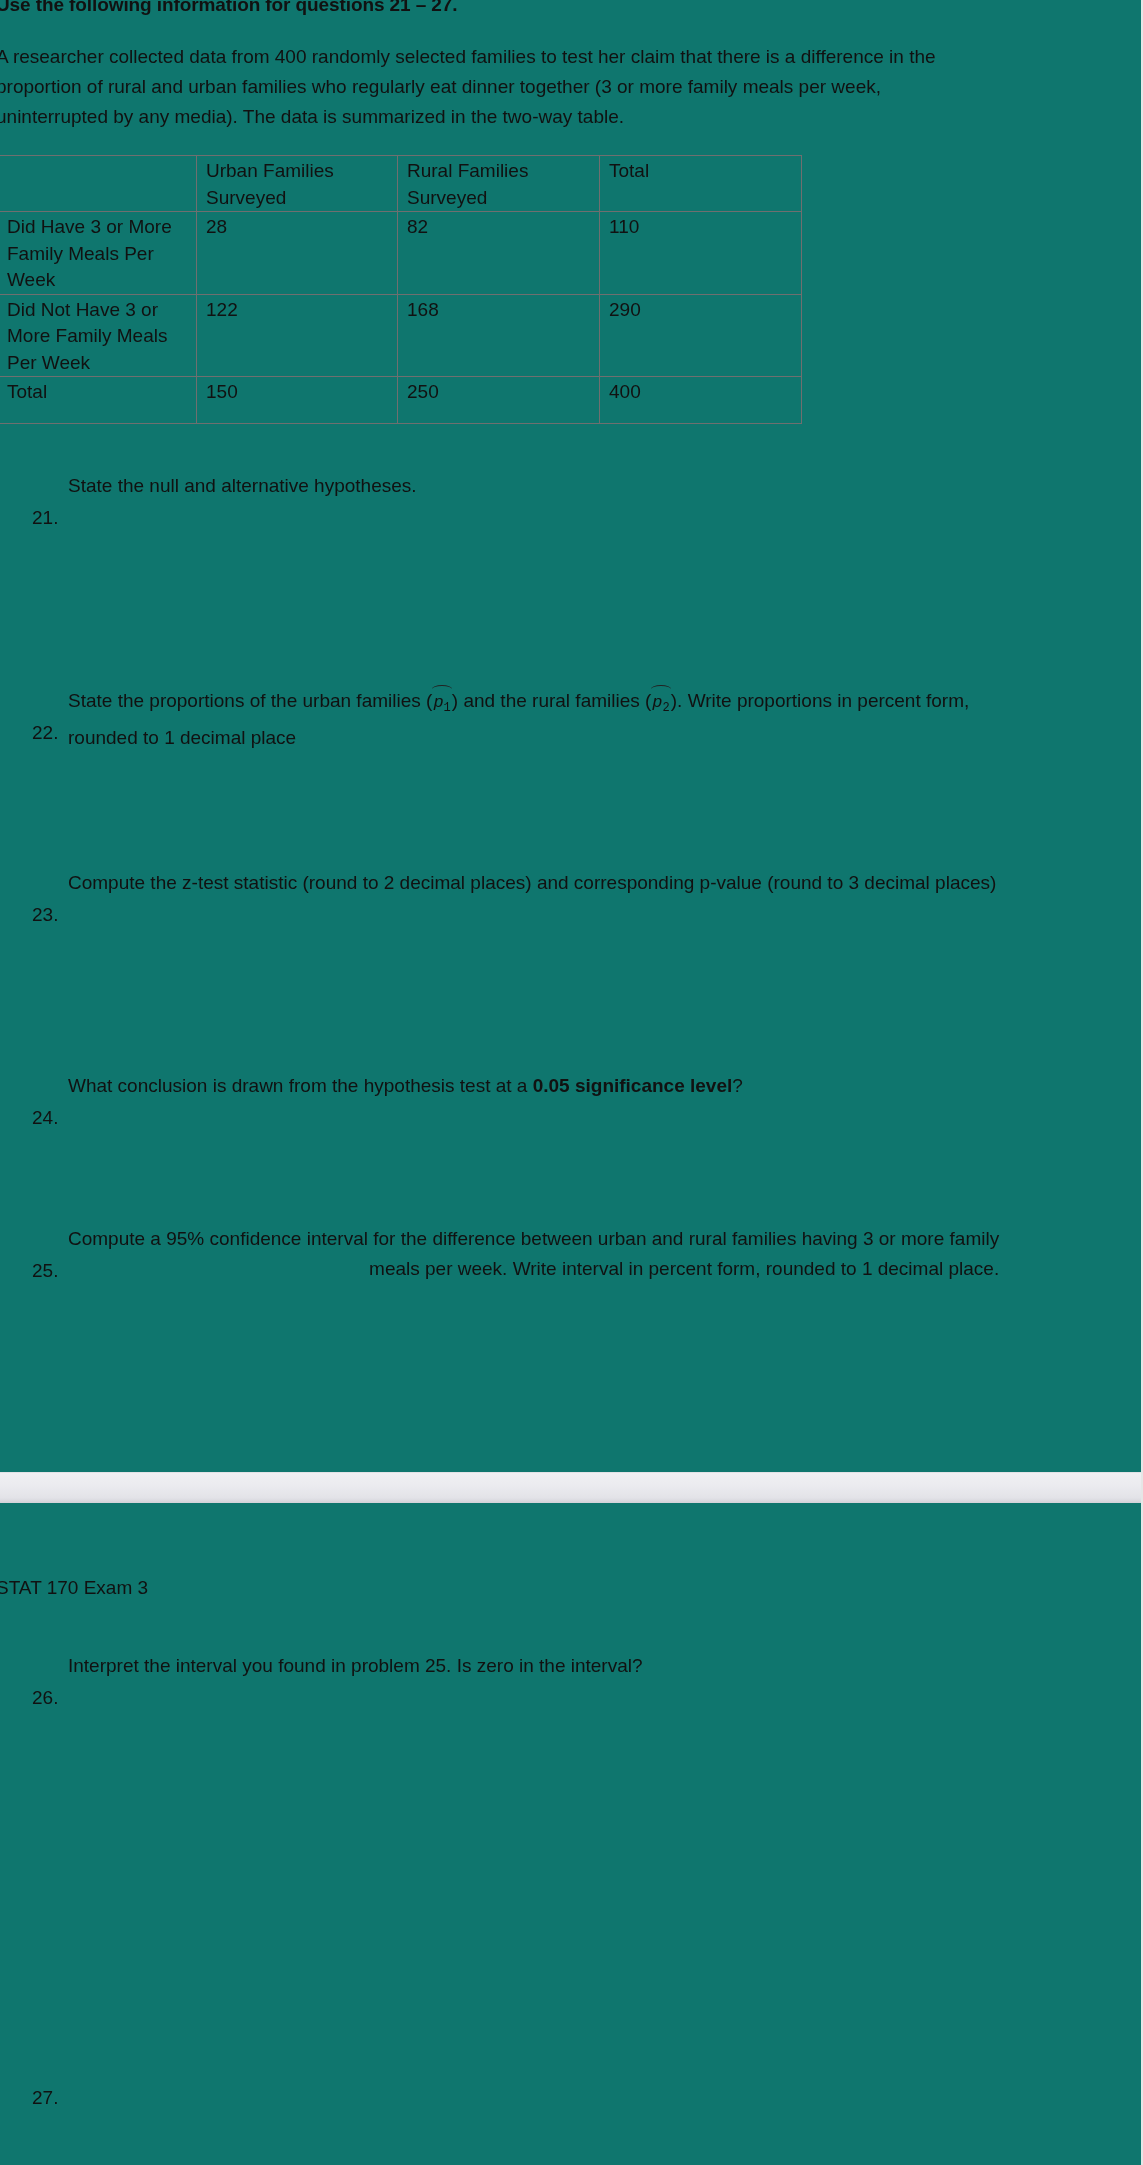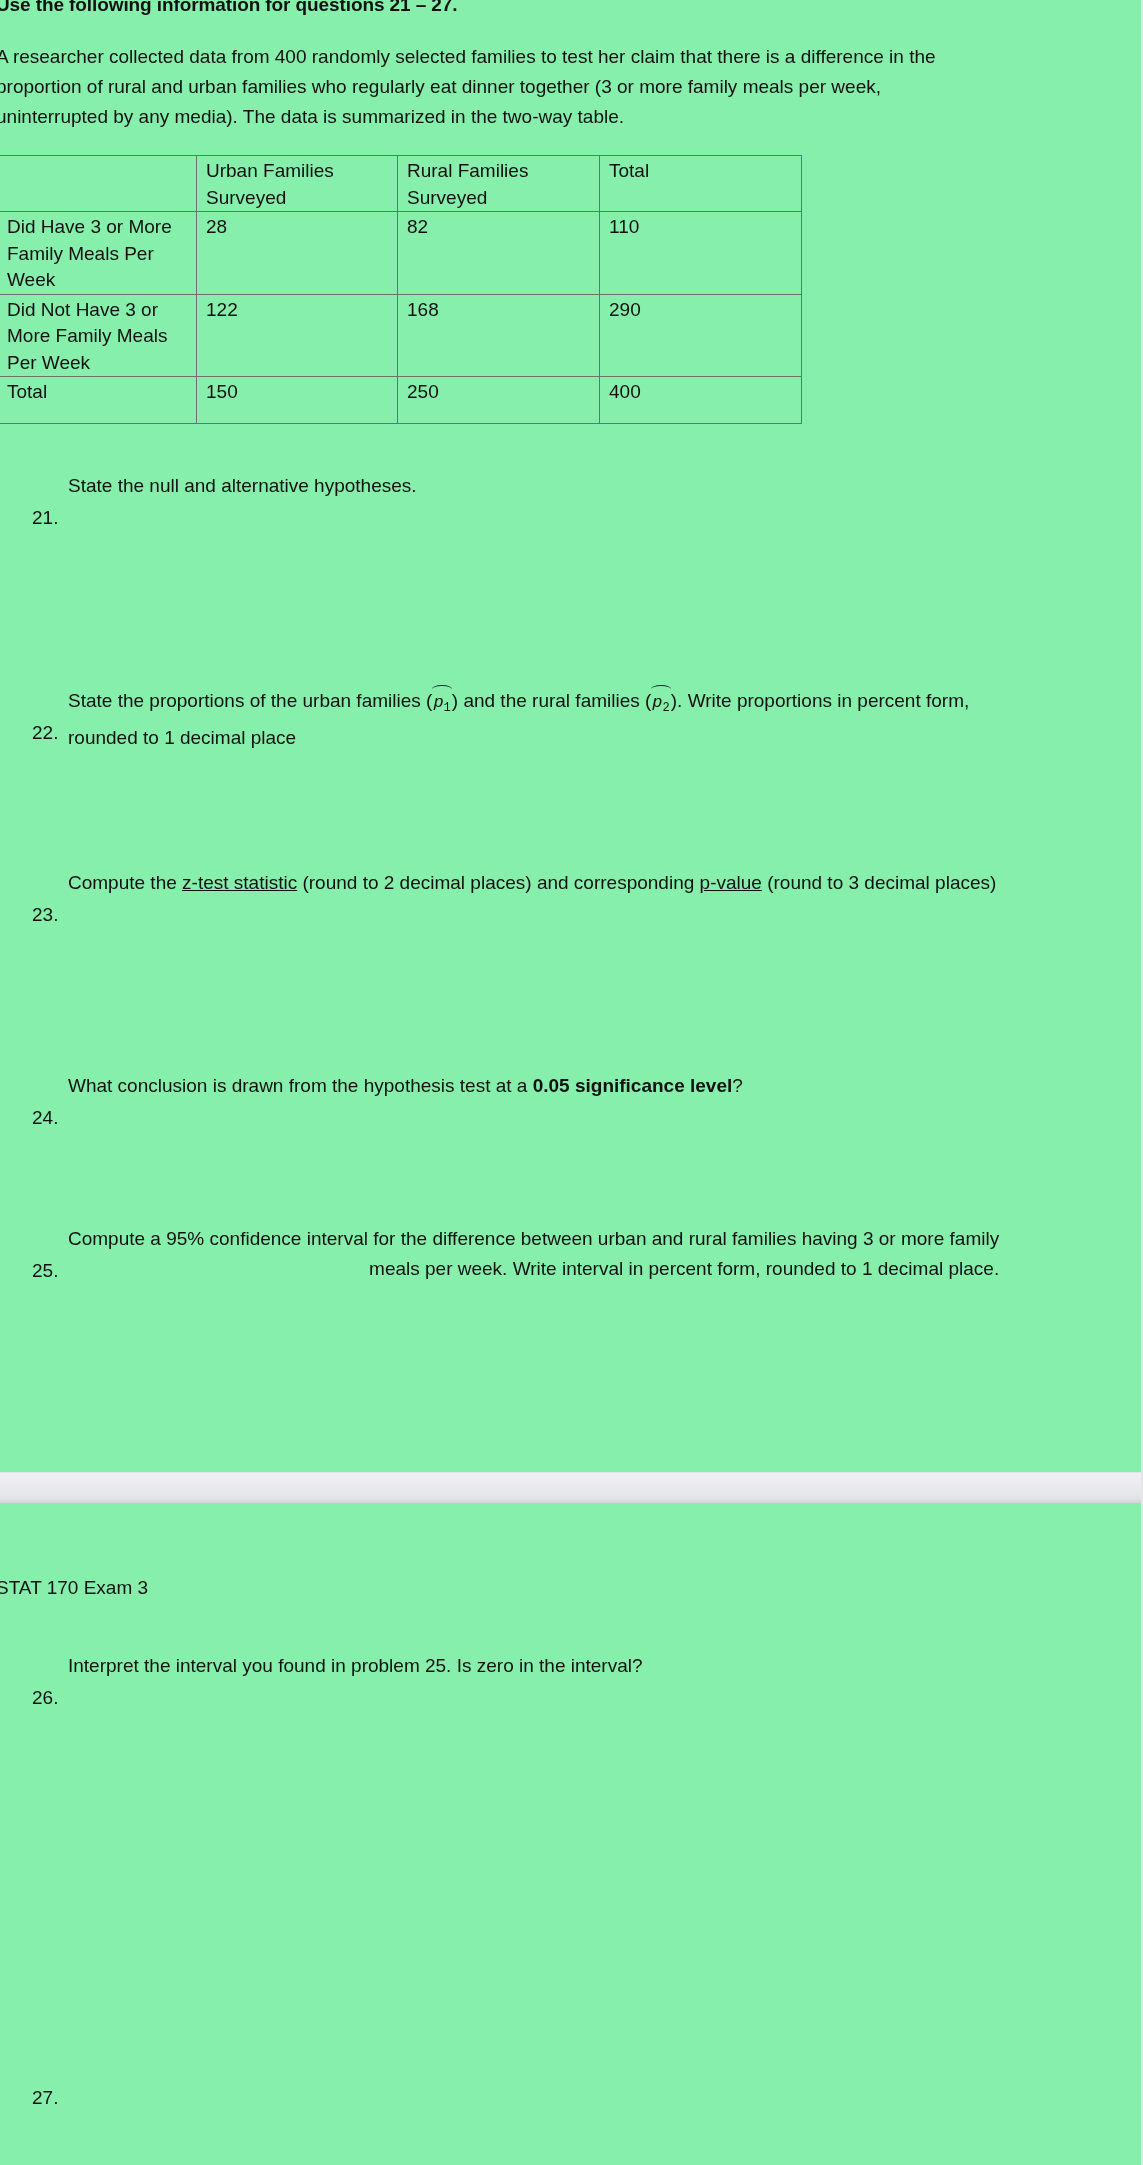--- a/index.html
+++ b/index.html
@@ -21,21 +21,21 @@
       top: 0;
       right: 0;
       width: 2px;
       height: 2165px;
       background: #e6e6e6;
     }
     .page {
       position: absolute;
       left: 0;
       width: 1141px;
-      background: #86efac;
+      background: #0f766e;
     }
     .page-1 { top: 0; height: 1472px; }
     .page-2 { top: 1503px; height: 662px; }
 
     .page-break {
       position: absolute;
       left: 0;
       top: 1472px;
       width: 1141px;
       height: 31px;
@@ -95,21 +95,21 @@
       position: absolute;
       left: 0;
       top: 0;
       margin-top: 32px;
     }
     .question .text {
       display: block;
       margin-left: 36px;
       white-space: nowrap;
     }
-    .question .u { text-decoration: underline; }
+    .question .u { }
     .question b { font-weight: bold; }
     .phat {
       display: inline-block;
       position: relative;
       font-style: italic;
       font-family: Liberation Mono, monospace;
       font-size: 17px;
       padding: 0 1px;
     }
     .phat::before {

